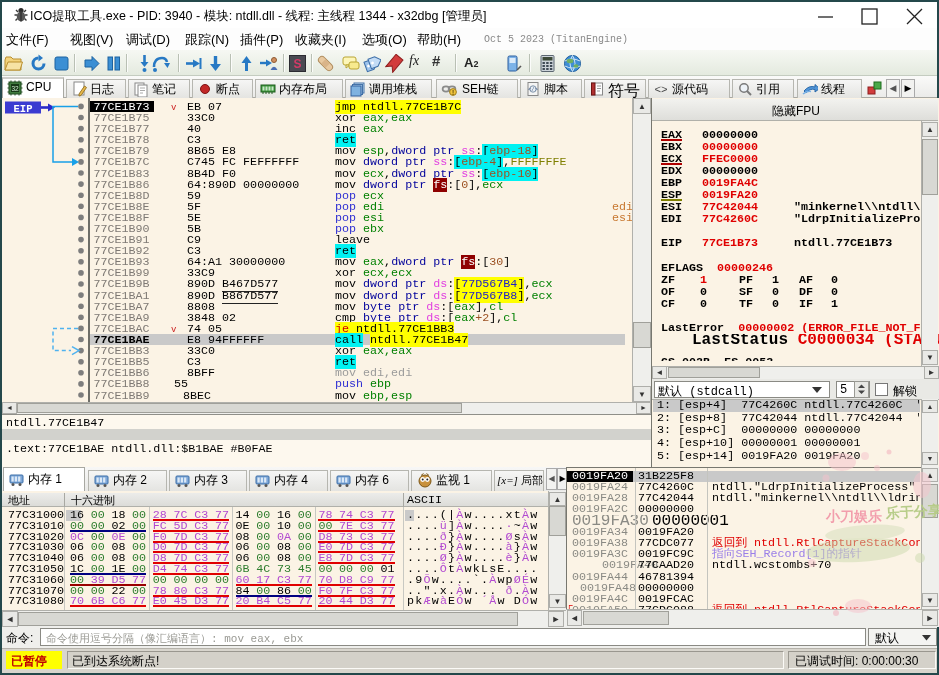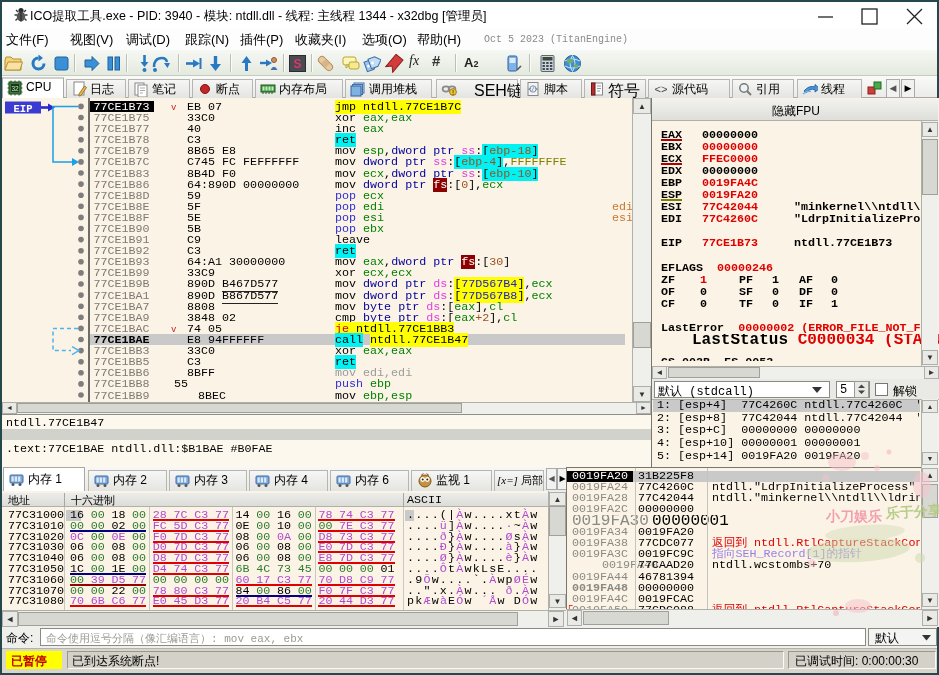--- a/index.html
+++ b/index.html
@@ -218,21 +218,21 @@
     <rect x="1" y="5" width="10" height="10" fill="#7fb2e0" stroke="#34619c"></rect>
   </svg>
 <div class="a" style="left:369px;top:81px;white-space:pre;font-size:12px;color:#000">调用堆栈</div>
 <div class="a" style="left:436px;top:79px;width:82px;height:19px;background:linear-gradient(#f6f6f5,#e4e4e1);border:1px solid #b6b6b0;border-bottom:none"></div>
 <svg class="a" style="left:441px;top:81px" width="16" height="16" viewBox="0 0 16 16">
     <ellipse cx="5" cy="8" rx="3.4" ry="2.6" fill="none" stroke="#8a8a8a" stroke-width="1.7"></ellipse>
     <ellipse cx="11" cy="8" rx="3.4" ry="2.6" fill="none" stroke="#8a8a8a" stroke-width="1.7"></ellipse>
     <circle cx="12" cy="11" r="3.4" fill="#f0c33c" stroke="#9e7d1c"></circle>
     <text x="12" y="13.6" font-size="6.5" text-anchor="middle" fill="#5d4708" font-weight="bold" font-family="Liberation Sans">!</text>
   </svg>
-<div class="a" style="left:474px;top:81px;white-space:pre;font-size:16px;color:#000">SEH链</div>
+<div class="a" style="left:462px;top:81px;white-space:pre;font-size:12px;color:#000">SEH链</div>
 <div class="a" style="left:520px;top:79px;width:62px;height:19px;background:linear-gradient(#f6f6f5,#e4e4e1);border:1px solid #b6b6b0;border-bottom:none"></div>
 <svg class="a" style="left:525px;top:81px" width="16" height="16" viewBox="0 0 16 16">
     <rect x="3" y="1.5" width="10" height="13" fill="#f4f4f4" stroke="#888"></rect>
     <circle cx="8" cy="8" r="3.2" fill="#e9eef4" stroke="#7e92aa"></circle>
     <text x="8" y="10" font-size="5.5" text-anchor="middle" fill="#46628a" font-family="Liberation Mono">&lt;/&gt;</text>
   </svg>
 <div class="a" style="left:544px;top:81px;white-space:pre;font-size:12px;color:#000">脚本</div>
 <div class="a" style="left:584px;top:79px;width:62px;height:19px;background:linear-gradient(#f6f6f5,#e4e4e1);border:1px solid #b6b6b0;border-bottom:none"></div>
 <svg class="a" style="left:589px;top:81px" width="16" height="16" viewBox="0 0 16 16">
     <rect x="2.5" y="2" width="11" height="12" fill="#fdfdfd" stroke="#888"></rect>
@@ -286,21 +286,21 @@
 <div class="a mono" style="left:90px;top:290px;width:535px;height:13px;font-size:11.7px;line-height:12px;white-space:pre"><span style="position:absolute;left:3.5px;color:#7f7a75;">77CE1BA1</span><span style="position:absolute;left:97px;color:#000">890D <span class="uk">B867D577</span></span><span style="position:absolute;left:245px;color:#000">mov <span class="nb">dword ptr </span><span class="seg">ds</span>:<span class="yb">[<span style="color:#2020c8">77D567B8</span>]</span>,<span class="g">ecx</span></span></div>
 <div class="a mono" style="left:90px;top:301px;width:535px;height:13px;font-size:11.7px;line-height:12px;white-space:pre"><span style="position:absolute;left:3.5px;color:#7f7a75;">77CE1BA7</span><span style="position:absolute;left:97px;color:#000">8808</span><span style="position:absolute;left:245px;color:#000">mov <span class="nb">byte ptr </span><span class="seg">ds</span>:[<span class="g">eax</span>],<span class="g">cl</span></span></div>
 <div class="a mono" style="left:90px;top:312px;width:535px;height:13px;font-size:11.7px;line-height:12px;white-space:pre"><span style="position:absolute;left:3.5px;color:#7f7a75;">77CE1BA9</span><span style="position:absolute;left:97px;color:#000">3848 02</span><span style="position:absolute;left:245px;color:#000">cmp <span class="nb">byte ptr </span><span class="seg">ds</span>:[<span class="g">eax</span><span class="br">+2</span>],<span class="g">cl</span></span></div>
 <div class="a mono" style="left:90px;top:323px;width:535px;height:13px;font-size:11.7px;line-height:12px;white-space:pre"><span style="position:absolute;left:3.5px;color:#7f7a75;">77CE1BAC</span><span style="position:absolute;left:81px;color:#cc2222;font-size:9px;top:1px">v</span><span style="position:absolute;left:97px;color:#000">74 05</span><span style="position:absolute;left:245px;color:#000"><span class="yb"><span class="rd">je</span> ntdll.77CE1BB3</span></span></div>
 <div class="a" style="left:90px;top:334px;width:535px;height:11px;background:#c9c9c9"></div>
 <div class="a mono" style="left:90px;top:334px;width:535px;height:13px;font-size:11.7px;line-height:12px;white-space:pre"><span style="position:absolute;left:3.5px;color:#000;font-weight:bold;">77CE1BAE</span><span style="position:absolute;left:97px;color:#000">E8 94FFFFFF</span><span style="position:absolute;left:245px;color:#000"><span class="cy">call</span> <span class="yb">ntdll.77CE1B47</span></span></div>
 <div class="a mono" style="left:90px;top:345px;width:535px;height:13px;font-size:11.7px;line-height:12px;white-space:pre"><span style="position:absolute;left:3.5px;color:#7f7a75;">77CE1BB3</span><span style="position:absolute;left:97px;color:#000">33C0</span><span style="position:absolute;left:245px;color:#000">xor <span class="g">eax,eax</span></span></div>
 <div class="a mono" style="left:90px;top:356px;width:535px;height:13px;font-size:11.7px;line-height:12px;white-space:pre"><span style="position:absolute;left:3.5px;color:#7f7a75;">77CE1BB5</span><span style="position:absolute;left:97px;color:#000">C3</span><span style="position:absolute;left:245px;color:#000"><span class="cy">ret</span></span></div>
 <div class="a mono" style="left:90px;top:367px;width:535px;height:13px;font-size:11.7px;line-height:12px;white-space:pre"><span style="position:absolute;left:3.5px;color:#7f7a75;">77CE1BB6</span><span style="position:absolute;left:97px;color:#000">8BFF</span><span style="position:absolute;left:245px;color:#000"><span class="gy">mov edi,edi</span></span></div>
 <div class="a mono" style="left:90px;top:378px;width:535px;height:13px;font-size:11.7px;line-height:12px;white-space:pre"><span style="position:absolute;left:3.5px;color:#7f7a75;">77CE1BB8</span><span style="position:absolute;left:84px;color:#000">55</span><span style="position:absolute;left:245px;color:#000"><span class="pp">push</span> <span class="g">ebp</span></span></div>
-<div class="a mono" style="left:90px;top:390px;width:535px;height:13px;font-size:11.7px;line-height:12px;white-space:pre"><span style="position:absolute;left:3.5px;color:#7f7a75;font-family:Liberation Mono, monospace;">77CE1BB9</span><span style="position:absolute;left:108px;color:#000">8BEC</span><span style="position:absolute;left:245px;color:#000">mov <span class="g">ebp,esp</span></span></div>
+<div class="a mono" style="left:90px;top:390px;width:535px;height:13px;font-size:11.7px;line-height:12px;white-space:pre"><span style="position:absolute;left:3.5px;color:#7f7a75;font-family:Liberation Mono, monospace;">77CE1BB9</span><span style="position:absolute;left:93px;color:#000">8BEC</span><span style="position:absolute;left:245px;color:#000">mov <span class="g">ebp,esp</span></span></div>
 <svg class="a" style="left:2px;top:98px" width="86" height="304" viewBox="0 0 86 304">
 <circle cx="79" cy="8.4" r="2.8" fill="#7d7d7d"></circle>
     <circle cx="79" cy="19.5" r="2.8" fill="#7d7d7d"></circle>
     <circle cx="79" cy="30.6" r="2.8" fill="#7d7d7d"></circle>
     <circle cx="79" cy="41.7" r="2.8" fill="#7d7d7d"></circle>
     <circle cx="79" cy="52.8" r="2.8" fill="#7d7d7d"></circle>
     <circle cx="79" cy="63.9" r="2.8" fill="#7d7d7d"></circle>
     <circle cx="79" cy="75.0" r="2.8" fill="#7d7d7d"></circle>
     <circle cx="79" cy="86.1" r="2.8" fill="#7d7d7d"></circle>
     <circle cx="79" cy="97.2" r="2.8" fill="#7d7d7d"></circle>
@@ -511,21 +511,21 @@
 <div class="a mono" style="left:567px;top:470px;width:353px;height:13px;font-size:11.7px;line-height:13px;white-space:pre;overflow:hidden"><span style="position:absolute;left:5px;color:#fff;">0019FA20</span><span style="position:absolute;left:71px;color:#000">31B225F8</span><span style="position:absolute;left:145px;color:#000"></span></div>
 <div class="a mono" style="left:567px;top:481px;width:353px;height:13px;font-size:11.7px;line-height:13px;white-space:pre;overflow:hidden"><span style="position:absolute;left:5px;color:#8a8a84;">0019FA24</span><span style="position:absolute;left:71px;color:#000">77C4260C</span><span style="position:absolute;left:145px;color:#000">ntdll."LdrpInitializeProcess"</span></div>
 <div class="a mono" style="left:567px;top:492px;width:353px;height:13px;font-size:11.7px;line-height:13px;white-space:pre;overflow:hidden"><span style="position:absolute;left:5px;color:#8a8a84;">0019FA28</span><span style="position:absolute;left:71px;color:#000">77C42044</span><span style="position:absolute;left:145px;color:#000">ntdll."minkernel\\ntdll\\ldrini</span></div>
 <div class="a mono" style="left:567px;top:503px;width:353px;height:13px;font-size:11.7px;line-height:13px;white-space:pre;overflow:hidden"><span style="position:absolute;left:5px;color:#8a8a84;">0019FA2C</span><span style="position:absolute;left:71px;color:#000">00000000</span><span style="position:absolute;left:145px;color:#000"></span></div>
 <div class="a mono" style="left:567px;top:515px;width:282px;height:13px;font-size:16px;line-height:13px;white-space:pre;overflow:hidden"><span style="position:absolute;left:5px;color:#8a8a84;">0019FA30</span><span style="position:absolute;left:85px;color:#000">00000001</span><span style="position:absolute;left:145px;color:#000"></span></div>
 <div class="a mono" style="left:567px;top:526px;width:353px;height:13px;font-size:11.7px;line-height:13px;white-space:pre;overflow:hidden"><span style="position:absolute;left:5px;color:#8a8a84;">0019FA34</span><span style="position:absolute;left:71px;color:#000">0019FA20</span><span style="position:absolute;left:145px;color:#000"></span></div>
 <div class="a mono" style="left:567px;top:537px;width:353px;height:13px;font-size:11.7px;line-height:13px;white-space:pre;overflow:hidden"><span style="position:absolute;left:5px;color:#8a8a84;">0019FA38</span><span style="position:absolute;left:71px;color:#000">77CDC077</span><span style="position:absolute;left:145px;color:#000"><span style="color:#e00000">返回到 ntdll.RtlCaptureStackCont</span></span></div>
 <div class="a mono" style="left:567px;top:548px;width:353px;height:13px;font-size:11.7px;line-height:13px;white-space:pre;overflow:hidden"><span style="position:absolute;left:5px;color:#8a8a84;">0019FA3C</span><span style="position:absolute;left:71px;color:#000">0019FC9C</span><span style="position:absolute;left:145px;color:#000"><span style="color:#9a7fe8">指向SEH_Record[1]的指针</span></span></div>
 <div class="a mono" style="left:567px;top:559px;width:353px;height:13px;font-size:11.7px;line-height:13px;white-space:pre;overflow:hidden"><span style="position:absolute;left:5px;color:#8a8a84;margin-left:30px;">0019FA40</span><span style="position:absolute;left:71px;color:#000">77CAAD20</span><span style="position:absolute;left:145px;color:#000">ntdll.wcstombs+70</span></div>
 <div class="a mono" style="left:567px;top:571px;width:353px;height:13px;font-size:11.7px;line-height:13px;white-space:pre;overflow:hidden"><span style="position:absolute;left:5px;color:#8a8a84;">0019FA44</span><span style="position:absolute;left:71px;color:#000">46781394</span><span style="position:absolute;left:145px;color:#000"></span></div>
-<div class="a mono" style="left:567px;top:582px;width:353px;height:13px;font-size:11.7px;line-height:13px;white-space:pre;overflow:hidden"><span style="position:absolute;left:5px;color:#8a8a84;font-weight:bold;">0019FA48</span><span style="position:absolute;left:71px;color:#000">00000000</span><span style="position:absolute;left:145px;color:#000"></span></div>
+<div class="a mono" style="left:567px;top:582px;width:353px;height:13px;font-size:11.7px;line-height:13px;white-space:pre;overflow:hidden"><span style="position:absolute;left:13px;color:#8a8a84;">0019FA48</span><span style="position:absolute;left:71px;color:#000">00000000</span><span style="position:absolute;left:145px;color:#000"></span></div>
 <div class="a mono" style="left:567px;top:593px;width:353px;height:13px;font-size:11.7px;line-height:13px;white-space:pre;overflow:hidden"><span style="position:absolute;left:5px;color:#8a8a84;">0019FA4C</span><span style="position:absolute;left:71px;color:#000">0019FCAC</span><span style="position:absolute;left:145px;color:#000"></span></div>
 <div class="a mono" style="left:567px;top:604px;width:353px;height:13px;font-size:11.7px;line-height:13px;white-space:pre;overflow:hidden"><span style="position:absolute;left:0px;color:#e00000">⌜</span><span style="position:absolute;left:5px;color:#8a8a84;">0019FA50</span><span style="position:absolute;left:71px;color:#000">77CDC088</span><span style="position:absolute;left:145px;color:#000"><span style="color:#e00000">返回到 ntdll.RtlCaptureStackCont</span></span></div>
 <div class="a" style="left:635px;top:468px;width:1px;height:141px;background:#c4c4be"></div>
 <div class="a" style="left:707px;top:468px;width:1px;height:141px;background:#c4c4be"></div>
 <div class="a" style="left:921px;top:467px;width:18px;height:142px;background:#efefec;border-left:1px solid #b0b0ab"></div>
 <div class="a" style="left:922px;top:468px;width:16px;height:14px;background:#e9e9e6;border:1px solid #aeaeaa;color:#333;font-size:8px;text-align:center;line-height:13px">▲</div>
 <div class="a" style="left:922px;top:593px;width:16px;height:14px;background:#e9e9e6;border:1px solid #aeaeaa;color:#333;font-size:8px;text-align:center;line-height:13px">▼</div>
 <div class="a" style="left:922px;top:484px;width:16px;height:34px;background:#d8d8d3;border:1px solid #a0a09a"></div>
 <div class="a" style="left:566px;top:609px;width:373px;height:18px;background:#efefec;border-top:1px solid #b0b0ab"></div>
 <div class="a" style="left:567px;top:610px;width:15px;height:16px;background:#e9e9e6;border:1px solid #aeaeaa;color:#333;font-size:9px;text-align:center;line-height:14px">◄</div>

